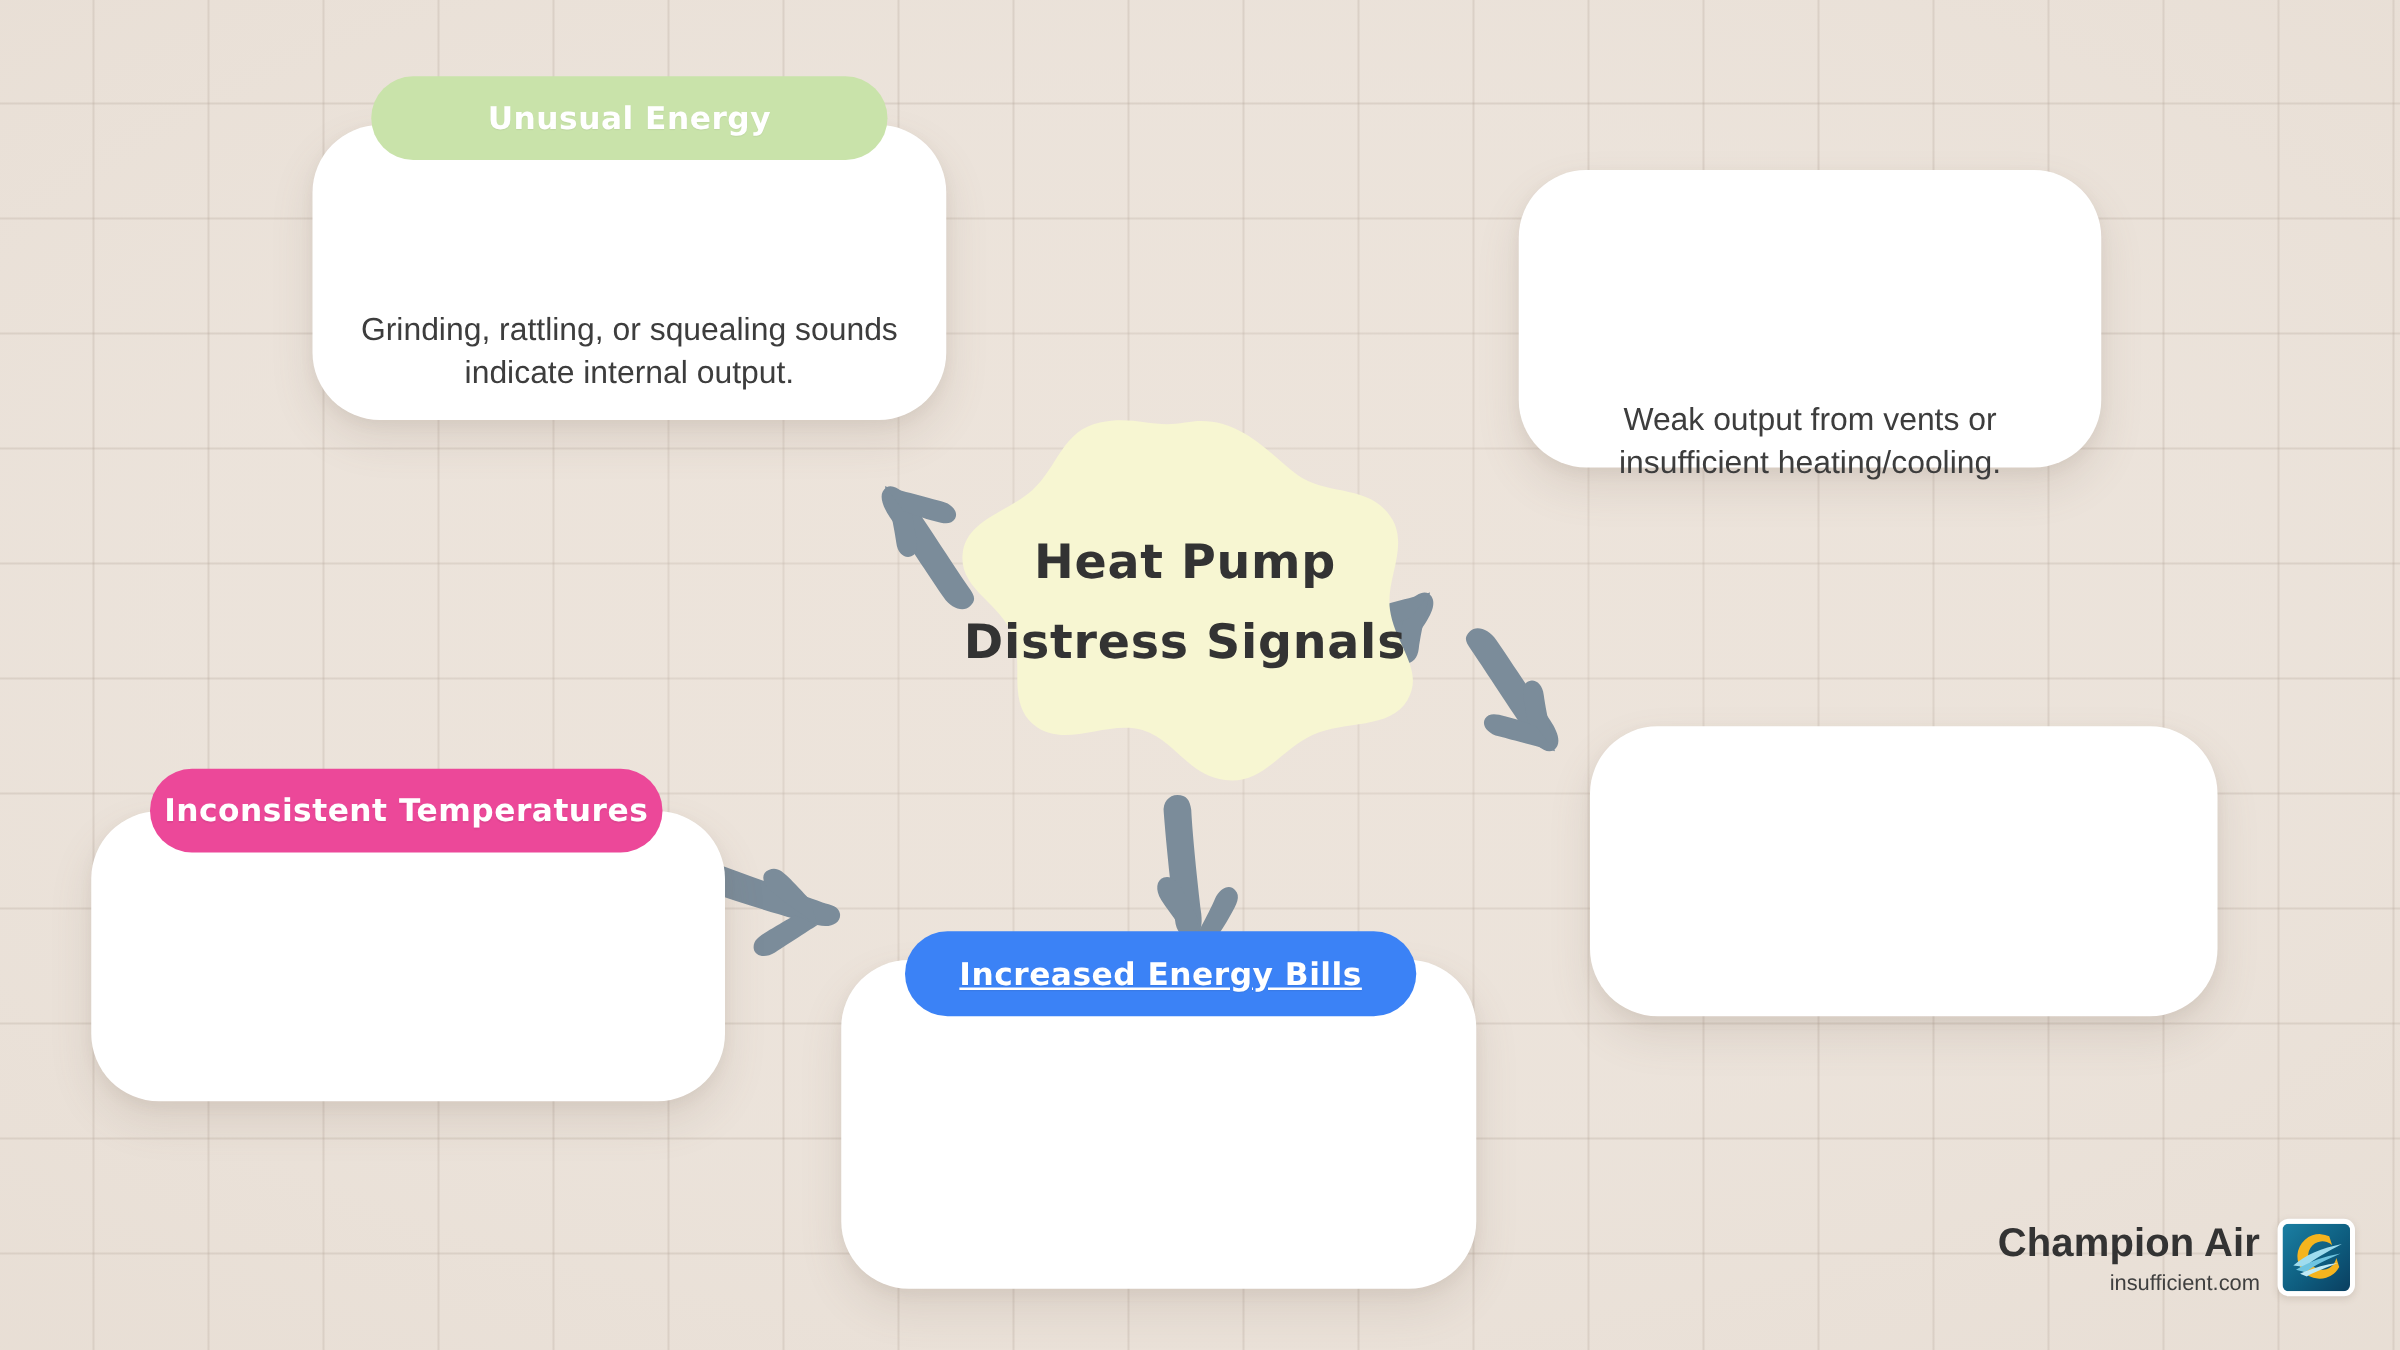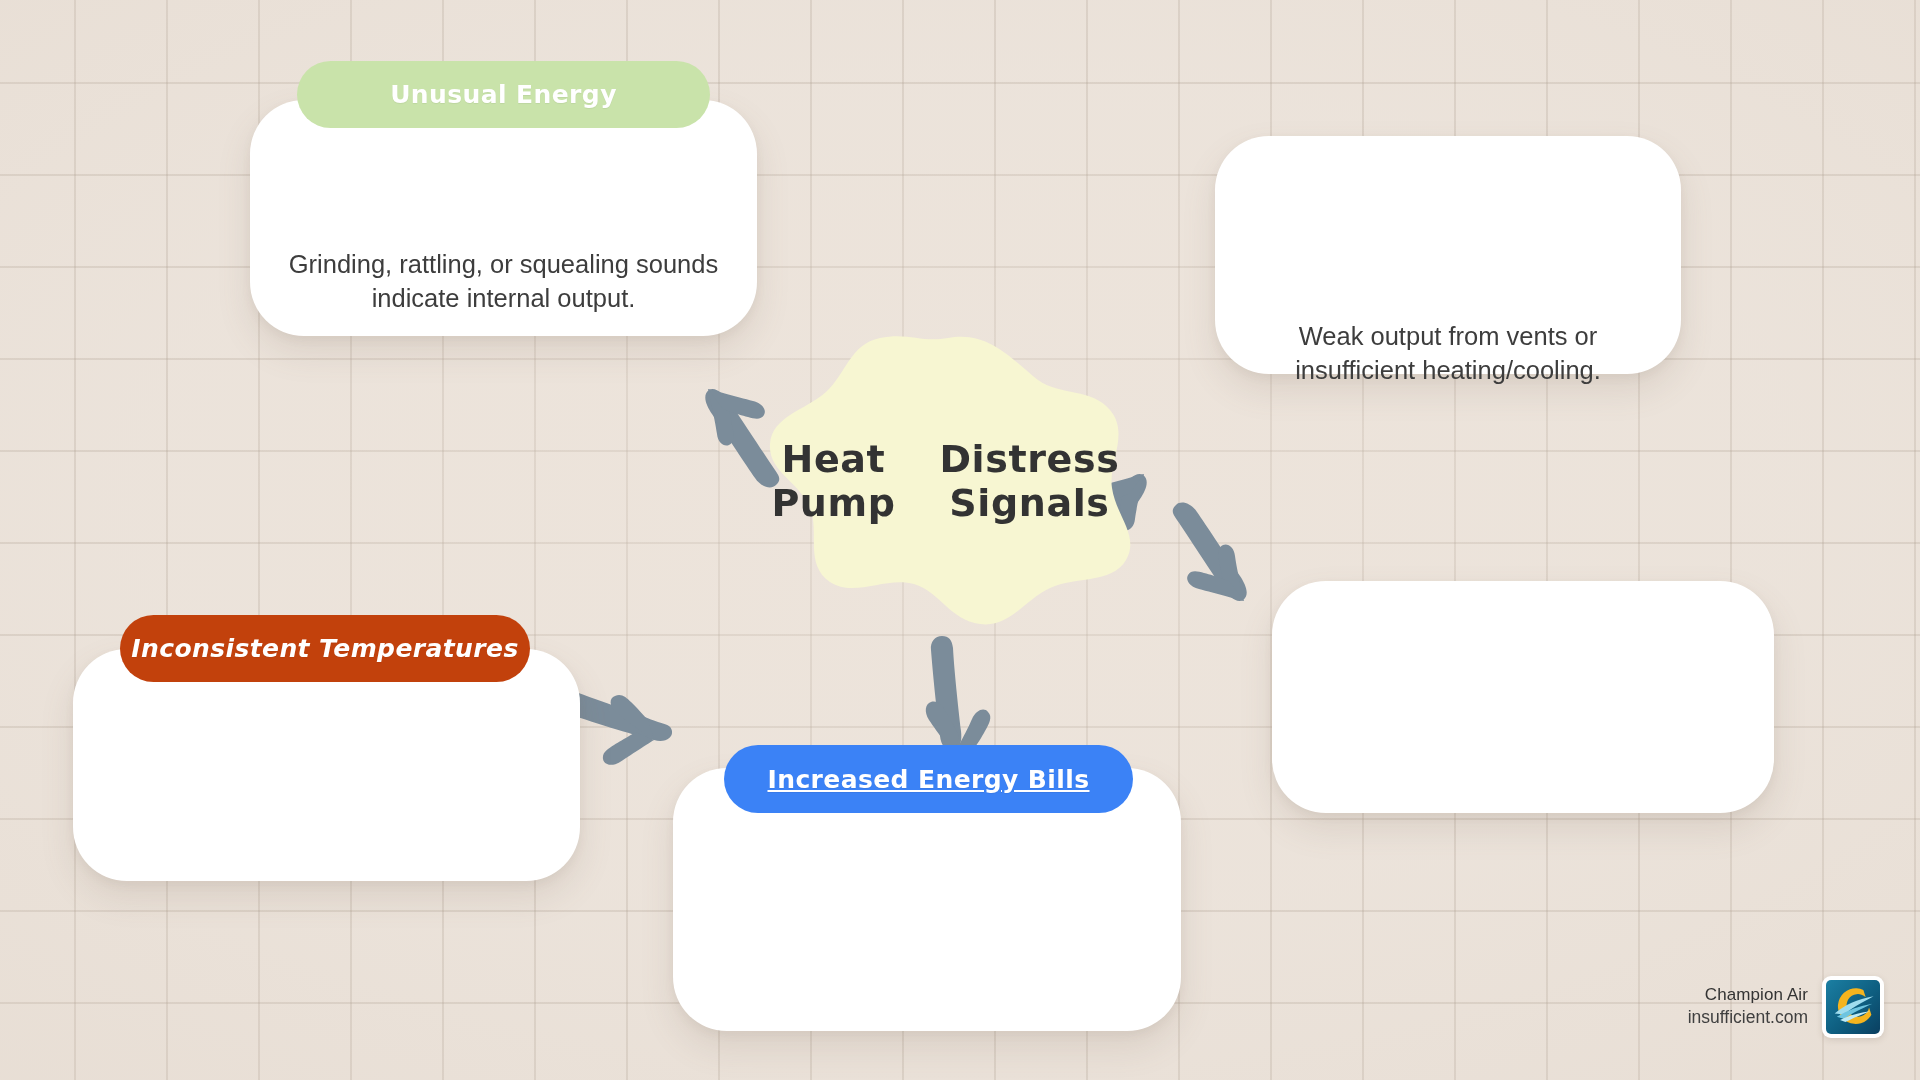--- a/index.html
+++ b/index.html
@@ -75,21 +75,21 @@
 
   
   #center-blob {
     position:absolute;
     left:762px; top:336px;
     width:372px; height:290px;
   }
   #center-blob svg { position:absolute; inset:0; width:100%; height:100%; }
   #center-title {
     position:absolute; inset:0;
-    display:flex; flex-direction:row;
+    display:flex; flex-direction:column;
     align-items:center; justify-content:center;
     gap:20px;
     font-family:"DejaVu Sans", sans-serif;
     font-weight:bold;
     font-size:38px;
     color:#333333;
     letter-spacing:.6px;
     text-align:center;
     z-index:2;
   }
@@ -98,21 +98,21 @@
   #arrows { position:absolute; inset:0; pointer-events:none; }
 
   
   #brand {
     position:absolute;
     right:36px; bottom:42px;
     display:flex; align-items:center; gap:14px;
   }
   #brand-text { text-align:right; }
   #brand-name {
-    font-size:17px; font-weight:normal; color:#333333;
+    font-size:32px; font-weight:bold; color:#333333;
     letter-spacing:.1px; line-height:1.25;margin-left:15px;
   }
   #brand-url { font-size:17.5px; color:#3f3f3f; line-height:1.4; }
   #brand-logo {
     width:62px; height:62px;
     background:#ffffff;
     border-radius:9px;
     padding:4px;
     box-shadow:0 2px 6px rgba(110,92,78,.18);
   }
@@ -175,21 +175,21 @@
   </div>
 
   <div class="card" id="card-bills">
     
   </div>
   <div class="pill" id="pill-bills" style="background:#3b82f6;text-decoration:underline;">Increased Energy Bills</div>
 
   <div class="card" id="card-temps">
     
   </div>
-  <div class="pill" id="pill-temps" style="background:#c2410c;font-style:italic;">Inconsistent Temperatures</div>
+  <div class="pill" id="pill-temps" style="background:#ec4899;">Inconsistent Temperatures</div>
 
   <div id="center-blob">
     <svg viewBox="0 0 372 290">
       <path fill="#f7f6d2" d="
         M 186 2
         C 228 -6 252 26 276 44
         C 298 60 330 52 348 74
         C 368 98 346 126 350 152
         C 354 180 378 200 364 224
         C 350 248 314 240 288 252

